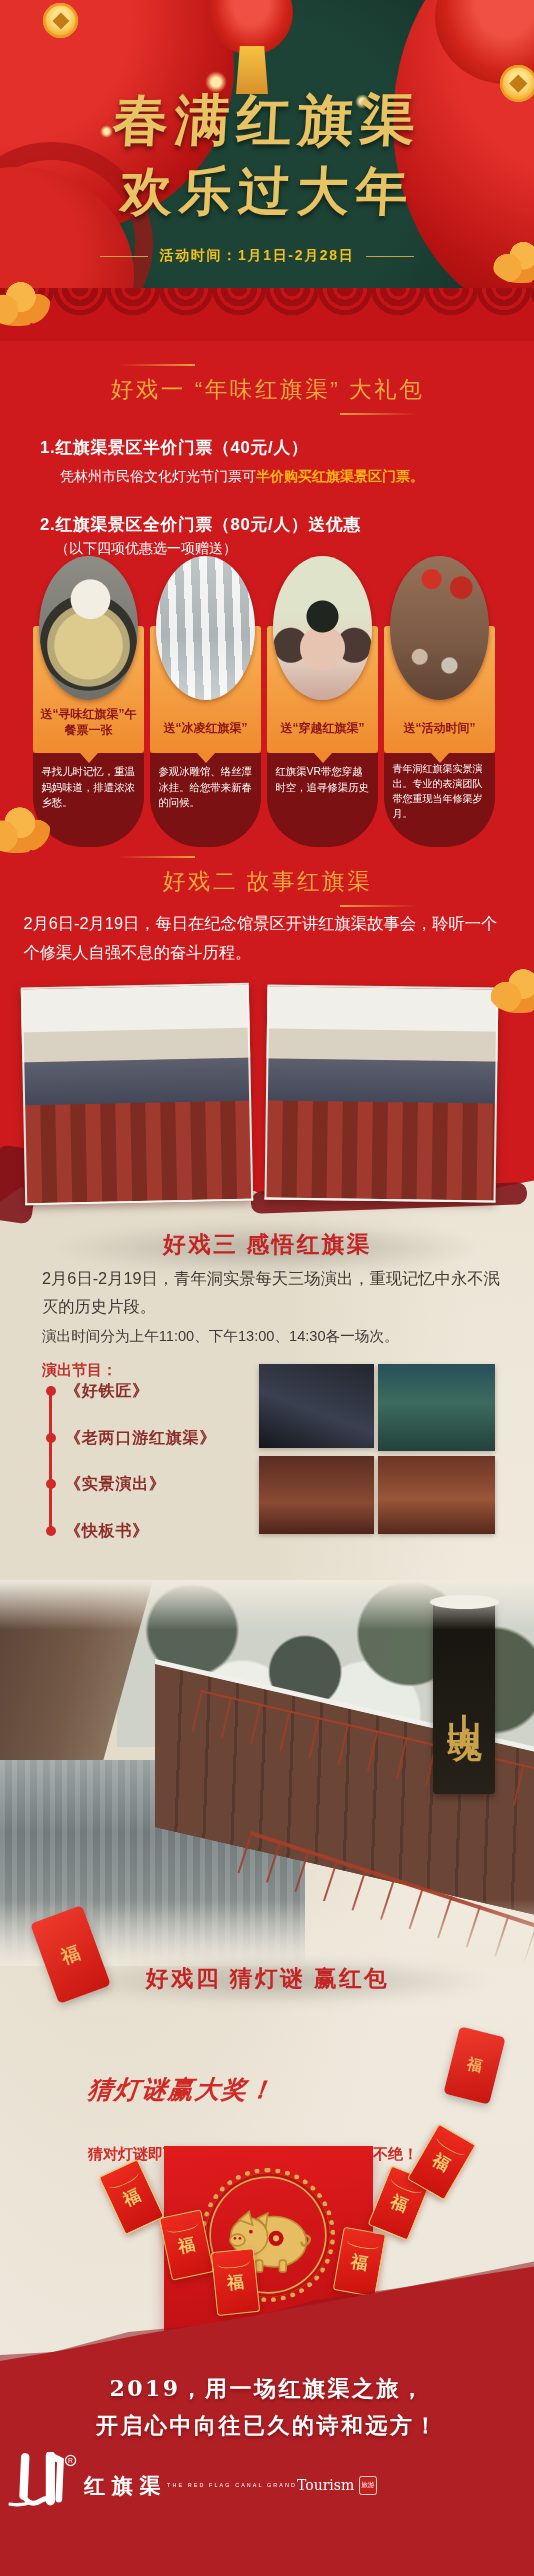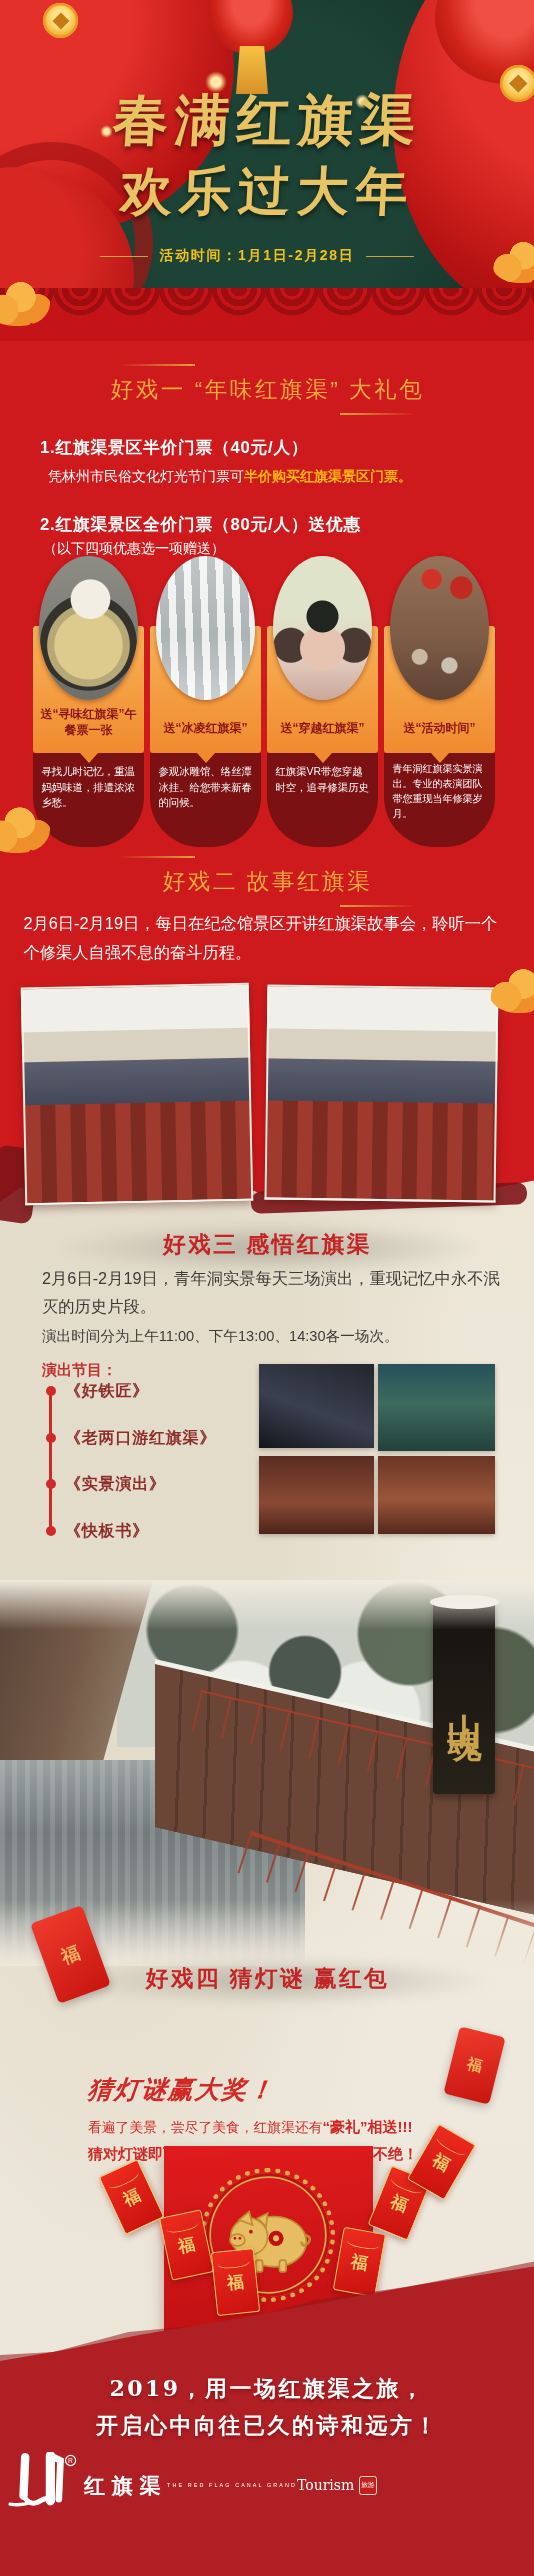--- a/index.html
+++ b/index.html
@@ -55,21 +55,21 @@
   
   .gold-h{left:0;width:535px;text-align:center;color:#f2a93d;font-weight:normal;
       font-size:22.6px;letter-spacing:2.5px;}
   .gold-h::before{content:"";position:absolute;top:-10px;left:22%;width:77px;height:1.7px;
       background:linear-gradient(90deg,transparent,#e3a43b);}
   .gold-h::after{content:"";position:absolute;bottom:-10px;right:22%;width:77px;height:1.7px;
       background:linear-gradient(90deg,#e3a43b,transparent);}
 
   
   .s1t1,.s1t3{color:#fff;font-weight:bold;font-size:16.7px;letter-spacing:0.8px;}
-  .s1t2,.s1t4{color:#fff;font-size:14px;}
+  .s1t2,.s1t4{color:#fff;font-size:14px;margin-left:12px;}
   .hl{color:#ffb414;font-weight:bold;}
 
   
   .card{top:556px;width:111px;height:291px;}
   .card-panel{position:absolute;left:0;top:70px;width:111px;height:127px;border-radius:3.3px;
       background:linear-gradient(180deg,#f9b257,#ef8b2e);}
   .card-oval{position:absolute;left:5.9px;top:0;width:99px;height:144px;border-radius:50%;
       overflow:hidden;box-shadow:0 1.7px 5px rgba(80,10,10,.4);}
   .card-label{position:absolute;left:2.5px;top:150px;width:106px;text-align:center;
       color:#8c1616;font-weight:bold;font-size:12px;line-height:1.35;}
@@ -325,23 +325,20 @@
     <div class="abs fade" style="bottom:0;height:67px;background:linear-gradient(0deg,#efe9dc,rgba(239,233,220,0));"></div>
   </div>
 
   <div class="abs grey-brush" style="left:59px;top:1956px;width:435px;height:50px;"></div>
   <div class="abs red-h" style="top:1963px;">好戏四 猜灯谜 赢红包</div>
 
   <div class="abs envelope" style="left:43px;top:1912px;width:55px;height:85px;transform:rotate(-20deg);font-size:18.4px;">福</div>
   <div class="abs envelope" style="left:451px;top:2031px;width:47px;height:69px;transform:rotate(14deg);font-size:15px;">福</div>
 
   <div class="abs s4sub">猜灯谜赢大奖！</div>
-  <div class="abs s4l1">
-    <span>看遍了美景，尝尽了美食，红旗渠还有</span><b>“豪礼”相送!!!</b>
-  </div>
   <div class="abs s4l2">猜对灯谜即可赢取红包，让新春的福气绵延不绝！</div>
 
   <div class="abs bigenv">
     <div class="abs bigring"></div>
     <svg class="abs" style="left:60px;top:47px;" width="89" height="84" viewBox="0 0 106 100">
       <g fill="#e7bd63" stroke="#bd8d33" stroke-width="2">
         <ellipse cx="60" cy="58" rx="38" ry="30"></ellipse>
         <circle cx="30" cy="52" r="22"></circle>
         <polygon points="18,32 30,22 34,38"></polygon>
         <polygon points="40,30 52,24 50,40"></polygon>

